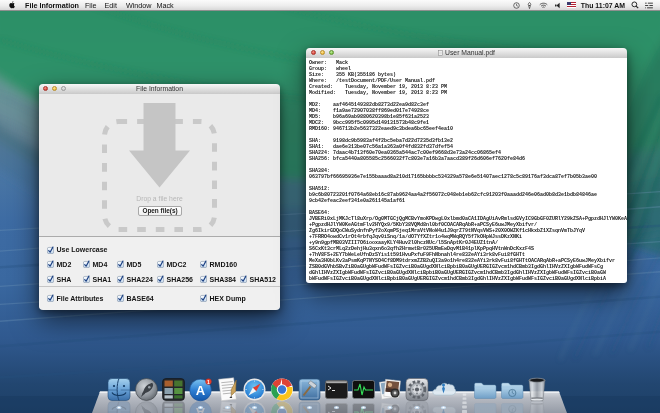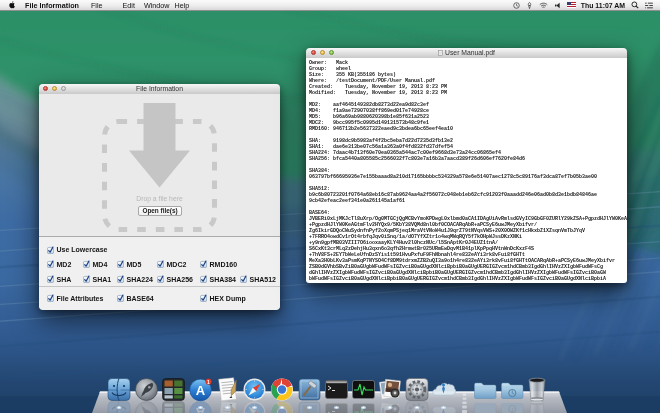--- a/index.html
+++ b/index.html
@@ -122,24 +122,24 @@
  </g>
  <rect x="0" y="396" width="660" height="17" fill="#16365c" opacity="0.4"></rect>
 </svg>
 
 <div id="menubar">
  <div class="left">
   <svg width="8" height="8" viewBox="0 0 16 16" style="margin-left:8px;">
         <path d="M11.6,1.2c-0.8,0.1-1.8,0.6-2.3,1.3C8.8,3.1,8.4,4,8.6,4.9c0.9,0,1.8-0.5,2.4-1.2C11.5,3.1,11.8,2.1,11.6,1.2z M11.8,5.1c-1.3,0-2.3,0.8-2.9,0.8C8.2,5.9,7.3,5.2,6.2,5.2c-1.4,0-2.8,0.9-3.5,2.2C1.3,9.9,2.4,13.5,3.8,15.4c0.7,1,1.5,2,2.5,2c1,0,1.4-0.6,2.6-0.6c1.2,0,1.5,0.6,2.6,0.6c1.1,0,1.8-1,2.4-1.9c0.8-1.1,1.1-2.2,1.1-2.3c0,0-2.1-0.8-2.1-3.2c0-2,1.6-3,1.7-3C13.7,5.6,12.3,5.1,11.8,5.1z" transform="scale(0.85) translate(1,-0.5)" fill="#111"></path>
       </svg>
   <b style="margin-left:9px;">File Information</b>
-  <span style="margin-left:12px;">File</span>
-  <span style="margin-left:20px;">Edit</span>
+  <span style="margin-left:6px;">File</span>
+  <span style="margin-left:8px;">Edit</span>
   <span style="margin-left:9px;text-align:right;">Window</span>
-  <span style="margin-left:5px;">Help</span>
+  <span style="margin-left:5px;">Mack</span>
  </div>
  <div class="right">
   <svg width="7" height="7" viewBox="0 0 10 10">
         <circle cx="5" cy="5" r="4" fill="none" stroke="#333" stroke-width="1"></circle>
         <path d="M5,2.5 L5,5 L7,6" stroke="#333" stroke-width="0.9" fill="none"></path>
       </svg>
   <svg width="7" height="7" viewBox="0 0 10 10" style="margin-left:6px;">
         <path d="M5,0.5 L7,3 L5,9.5 L3,3 Z" fill="none" stroke="#333" stroke-width="0.9"></path>
         <circle cx="5" cy="5" r="0.8" fill="#333"></circle>
       </svg>

